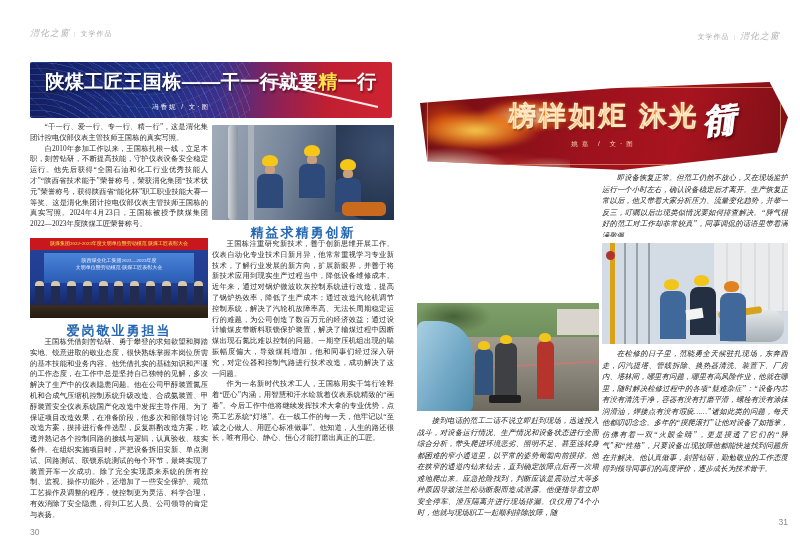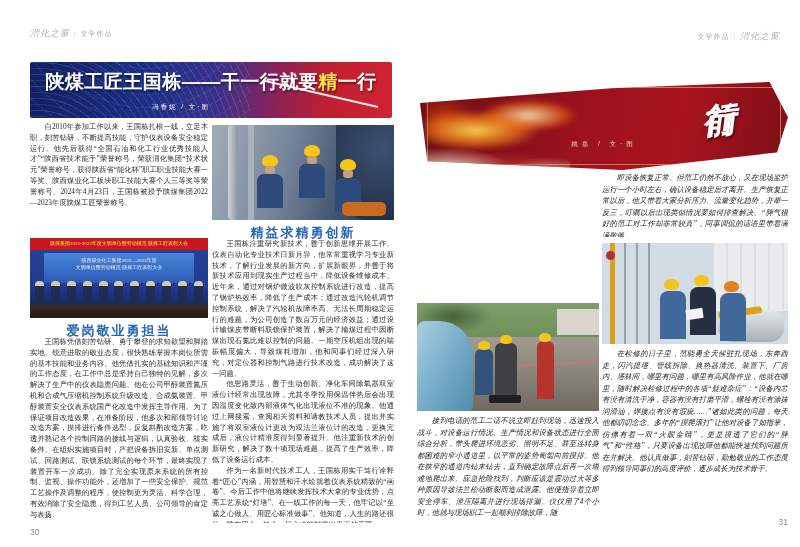--- a/index.html
+++ b/index.html
@@ -139,21 +139,22 @@
   <div class="abs banner-l">
     <div class="arcs"></div>
     <div class="title">
       <span>陕煤工匠王国栋——干一行就要</span><span class="hl">精</span><span>一行</span>
     </div>
     <div class="slash"></div>
     <div class="byline">冯香妮 / 文·图</div>
   </div>
 
   <div class="abs col" style="left:30px; top:122px; width:178px; height:112px;">
-    <p>自2010年参加工作以来，王国栋扎根一线，立足本职，刻苦钻研，不断提高技能，守护仪表设备安全稳定运行。他先后获得“全国石油和化工行业优秀技能人才”“陕西省技术能手”荣誉称号，荣获渭化集团“技术状元”荣誉称号，获得陕西省“能化杯”职工职业技能大赛一等奖、陕西煤业化工板块职工技能大赛个人三等奖等荣誉称号。2024年4月23日，王国栋被授予陕煤集团2022—2023年度陕煤工匠荣誉称号。</p>
+    <p>“干一行、爱一行、专一行、精一行”，这是渭化集团计控电仪部仪表主管技师王国栋的真实写照。</p>
+    <p>自2010年参加工作以来，王国栋扎根一线，立足本职，刻苦钻研，不断提高技能，守护仪表设备安全稳定运行。他先后获得“全国石油和化工行业优秀技能人才”“陕西省技术能手”荣誉称号，荣获渭化集团“技术状元”荣誉称号，获得陕西省“能化杯”职工职业技能大赛一等奖、这是渭化集团计控电仪部仪表主管技师王国栋的真实写照。2024年4月23日，王国栋被授予陕煤集团2022—2023年度陕煤工匠荣誉称号。</p>
   </div>
 
   <div class="abs photoA">
     <div class="redbar">陕煤集团2022-2023年度文明单位暨劳动模范 陕煤工匠表彰大会</div>
     <div class="screen">
       <div>陕西煤业化工集团2022—2023年度</div>
       <div>文明单位暨劳动模范·陕煤工匠表彰大会</div>
     </div>
     <div class="people">
       <i></i>
@@ -192,32 +193,32 @@
     <div class="helmet" style="left:128px; top:34px;"></div>
     <div class="face" style="left:131px; top:45px;"></div>
     <div class="bodyv" style="left:123px; top:53px;"></div>
     <div class="orange"></div>
   </div>
 
   <div class="abs subhead" style="left:212px; top:224px; width:182px;">精益求精勇创新</div>
 
   <div class="abs col" style="left:212px; top:239px; width:182px; height:284px;">
     <p>王国栋注重研究新技术，善于创新思维开展工作。仪表自动化专业技术日新月异，他常常重视学习专业新技术，了解行业发展的新方向，扩展新眼界，并善于将新技术应用到现实生产过程当中，降低设备维修成本。近年来，通过对锅炉微波吹灰控制系统进行改造，提高了锅炉热效率，降低了生产成本；通过改造汽轮机调节控制系统，解决了汽轮机故障率高、无法长周期稳定运行的难题，为公司创造了数百万元的经济效益；通过设计输煤皮带断料联锁保护装置，解决了输煤过程中因断煤出现石氮比难以控制的问题。一期空压机组出现的喘振幅度偏大，导致煤耗增加，他和同事们经过深入研究，对定位器和控制气路进行技术改造，成功解决了这一问题。</p>
-    <p>他思路灵活，善于生动创新。净化车间除氧器双室液位计经常出现故障，尤其冬季投用保温伴热后会出现因温度变化致内部液体气化出现液位不准的现象。他通过上网搜索，查阅相关资料和请教技术人员，提出并实施了将双室液位计更改为双法兰液位计的改造，更换完成后，液位计精准度得到显著提升。他注重新技术的创新研究，解决了数十项现场难题，提高了生产效率，降低了设备运行成本。</p>
     <p>作为一名新时代技术工人，王国栋用实干笃行诠释着“匠心”内涵，用智慧和汗水绘就着仪表系统精致的“画卷”。今后工作中他将继续发挥技术大拿的专业优势，点亮工艺系统“灯塔”。在一线工作的每一天，他牢记以“至诚之心做人、用匠心标准做事”。他知道，人生的路还很长，唯有用心、静心、恒心才能打磨出真正的工匠。</p>
   </div>
 
   <div class="abs pg-header" style="left:600px; top:30px; width:180px; text-align:right;">
     <span>文学作品</span><span class="sep">|</span><span class="logo">渭化之窗</span>
   </div>
 
   <div class="abs banner-r">
     <div class="gold"></div>
     <div class="flame"></div>
     <div class="waves"></div>
+    <div class="title">榜样如炬  沐光</div>
     <div class="byline">姚嘉 / 文·图</div>
   </div>
   <div class="abs qianxing">前行</div>
 
   <div class="abs col kai" style="left:417px; top:176px; width:182px; height:125px;">
   </div>
 
   <div class="abs photoC">
     <div class="trees"></div>
     <div class="building"></div>

